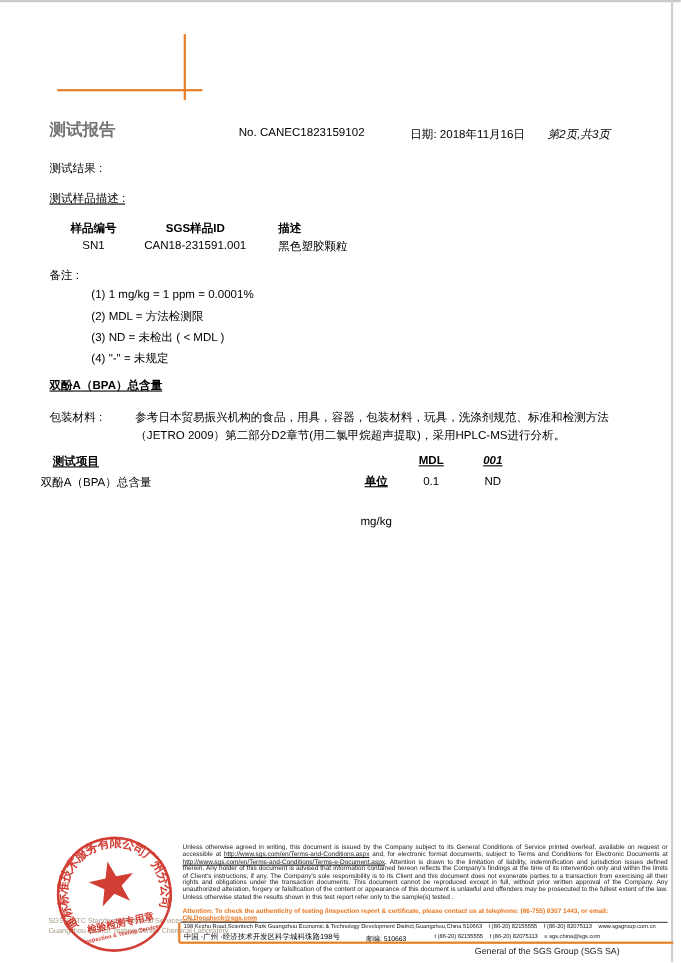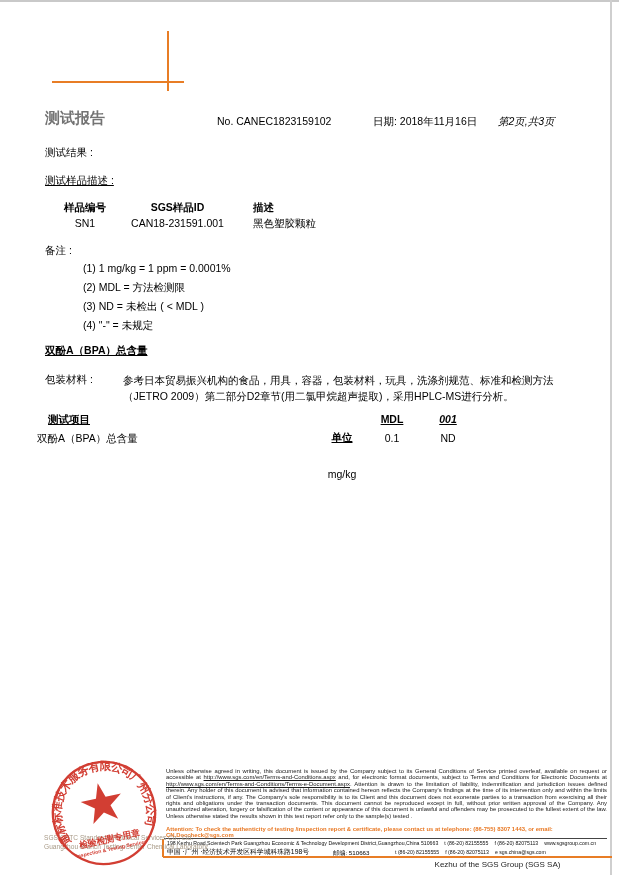--- a/index.html
+++ b/index.html
@@ -129,21 +129,21 @@
   </div>
   <div class="abs addr-cn">中国 ·广州 ·经济技术开发区科学城科珠路198号</div>
   <div class="abs postal-cn">邮编: 510663</div>
   <div class="abs contact-cn">
     <span>t (86-20) 82155555</span>
     <span>f (86-20) 82075113</span>
     <span>e sgs.china@sgs.com</span>
   </div>
 
   <div class="abs footer-orange-line"></div>
-  <div class="abs member">Kezhu of the SGS Group (SGS SA)</div>
+  <div class="abs member">General of the SGS Group (SGS SA)</div>
 
   <div class="abs company-gray">
     <div>SGS-CSTC Standards Technical Services Co., Ltd.</div>
     <div>Guangzhou Branch Testing Center Chemical Laboratory</div>
   </div>
 
   <svg class="abs stamp" width="124" height="112" viewBox="0 0 120 114">
     <g transform="rotate(-12 60 57)" fill="#cc2418">
       <circle cx="60" cy="57" r="52" fill="none" stroke="#cc2418" stroke-width="2.4"></circle>
       <path id="stampArc" d="M 21.9,79 A 44,44 0 1 1 98.1,79" fill="none" stroke="none"></path>

